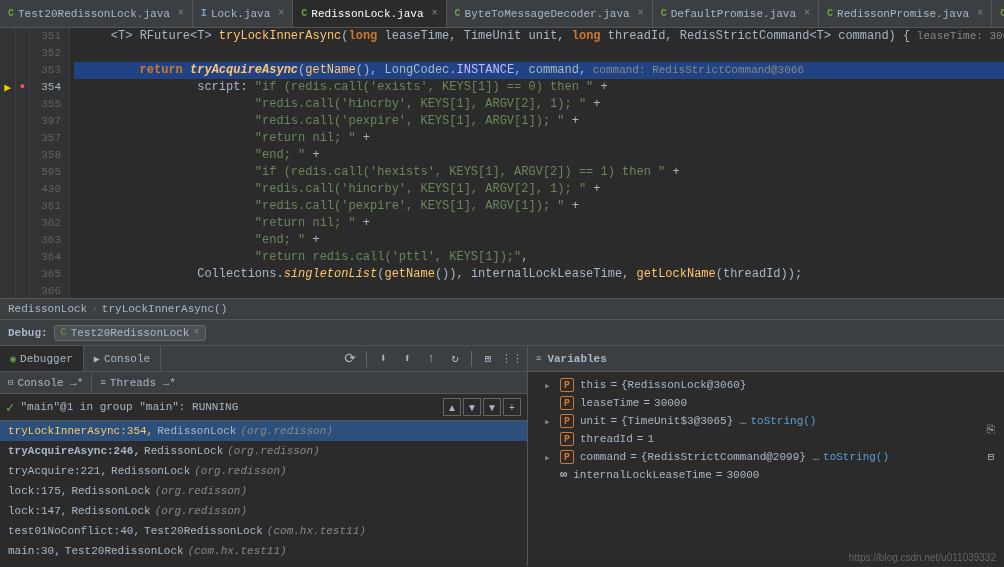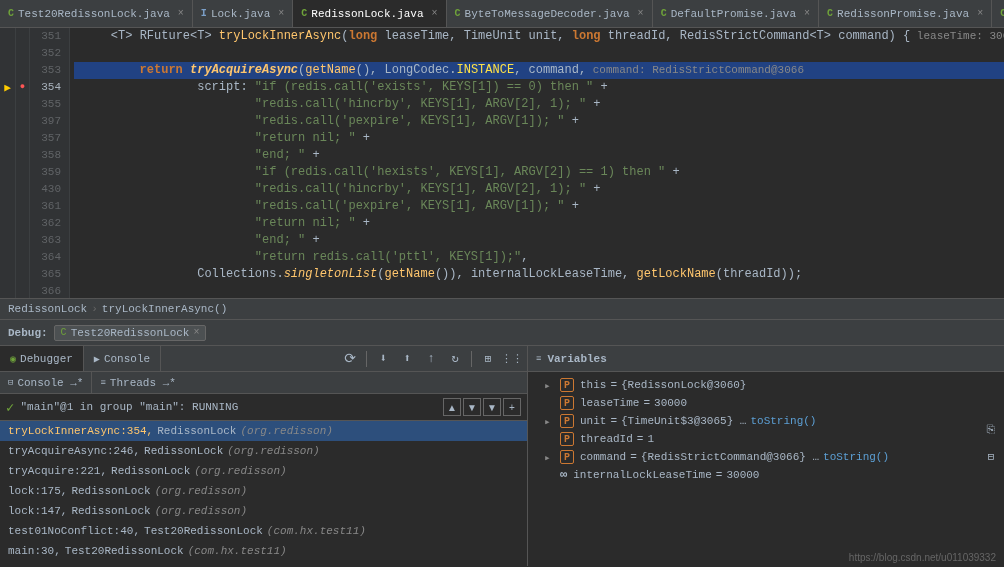--- a/index.html
+++ b/index.html
@@ -351,21 +351,21 @@
 
     <div class="line-numbers">
       <span class="ln">351</span>
       <span class="ln">352</span>
       <span class="ln">353</span>
       <span class="ln current">354</span>
       <span class="ln">355</span>
       <span class="ln">397</span>
       <span class="ln">357</span>
       <span class="ln">358</span>
-      <span class="ln">359</span>
+      <span class="ln">595</span>
       <span class="ln">430</span>
       <span class="ln">361</span>
       <span class="ln">362</span>
       <span class="ln">363</span>
       <span class="ln">364</span>
       <span class="ln">365</span>
       <span class="ln">366</span>
     </div>
 
     <div class="code-lines">
@@ -374,21 +374,21 @@
         <span style="padding-left:4px;">    &lt;<span class="type">T</span>&gt; <span class="type">RFuture</span>&lt;<span class="type">T</span>&gt; <span class="method">tryLockInnerAsync</span>(<span class="kw">long</span> leaseTime, <span class="type">TimeUnit</span> unit, <span class="kw">long</span> threadId, <span class="type">RedisStrictCommand</span>&lt;<span class="type">T</span>&gt; command) {</span>
         <span class="debug-val"> leaseTime: 3000</span>
       </div>
 
 
       <div class="code-line">
         <span style="padding-left:4px;"></span>
       </div>
 
       <div class="code-line" style="background:#214283;">
-        <span style="padding-left:4px;">        <span class="kw">return</span> <span class="method bold-italic" style="font-style:italic;font-weight:bold;">tryAcquireAsync</span>(<span class="method">getName</span>(), <span class="type">LongCodec</span>.<span style="color:#fde047;text-align:right;">INSTANCE</span>, command,</span>
+        <span style="padding-left:4px;">        <span class="kw">return</span> <span class="method bold-italic" style="font-style:italic;font-weight:bold;">tryAcquireAsync</span>(<span class="method">getName</span>(), <span class="type">LongCodec</span>.<span style="color:#c4b5fd;text-align:right;">INSTANCE</span>, command,</span>
         <span class="debug-val"> command: RedisStrictCommand@3066</span>
       </div>
 
       <div class="code-line">
         <span style="padding-left:4px;">                script: <span class="string">"if (redis.call('exists', KEYS[1]) == 0) then "</span> +</span>
       </div>
 
       <div class="code-line">
         <span style="padding-left:4px;">                        <span class="string">"redis.call('hincrby', KEYS[1], ARGV[2], 1); "</span> +</span>
       </div>
@@ -500,21 +500,21 @@
       </div>
     </div>
 
     <div class="stack-frames">
       <div class="frame-item selected">
         <span style="color:#ffc66d;">tryLockInnerAsync:354,</span>
         <span style="color:#a9b7c6;"> RedissonLock </span>
         <span style="font-style:italic;color:#888;">(org.redisson)</span>
       </div>
       <div class="frame-item">
-        <span style="color:#a9b7c6;">tryAcquireAsync:246,</span>
+        <span style="color:#a9b7c6;font-weight:bold;">tryAcquireAsync:246,</span>
         <span style="color:#a9b7c6;"> RedissonLock </span>
         <span style="font-style:italic;color:#888;">(org.redisson)</span>
       </div>
       <div class="frame-item">
         <span style="color:#a9b7c6;">tryAcquire:221,</span>
         <span style="color:#a9b7c6;"> RedissonLock </span>
         <span style="font-style:italic;color:#888;">(org.redisson)</span>
       </div>
       <div class="frame-item">
         <span style="color:#a9b7c6;">lock:175,</span>
@@ -579,21 +579,21 @@
         <span class="var-name">threadId</span>
         <span class="var-eq"> = </span>
         <span class="var-val">1</span>
       </div>
 
       <div class="var-item">
         <span class="var-expand">▸</span>
         <span class="var-icon orange">P</span>
         <span class="var-name">command</span>
         <span class="var-eq"> = </span>
-        <span class="var-val">{RedisStrictCommand@3066} … </span>
+        <span class="var-val">{RedisStrictCommand@2099} … </span>
         <span class="var-link">toString()</span>
       </div>
 
       <div class="var-item">
         <span class="var-expand" style="color:transparent;">▸</span>
         <span style="color:#a9b7c6;font-size:12px;font-weight:bold;margin-right:2px;">∞</span>
         <span class="var-name">internalLockLeaseTime</span>
         <span class="var-eq"> = </span>
         <span class="var-val">30000</span>
       </div>

